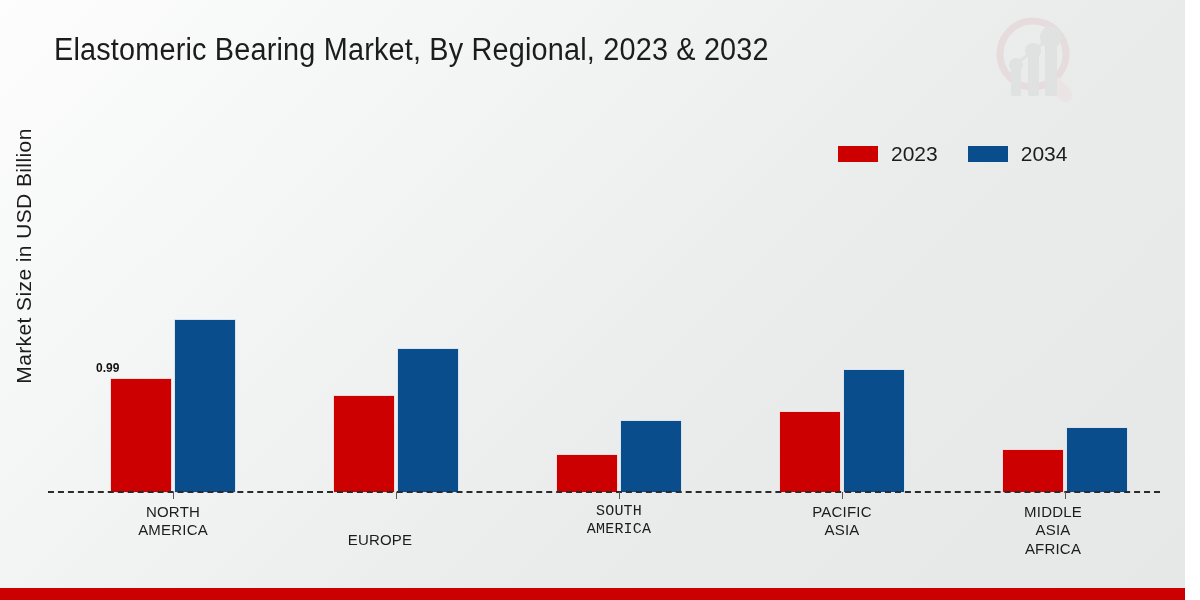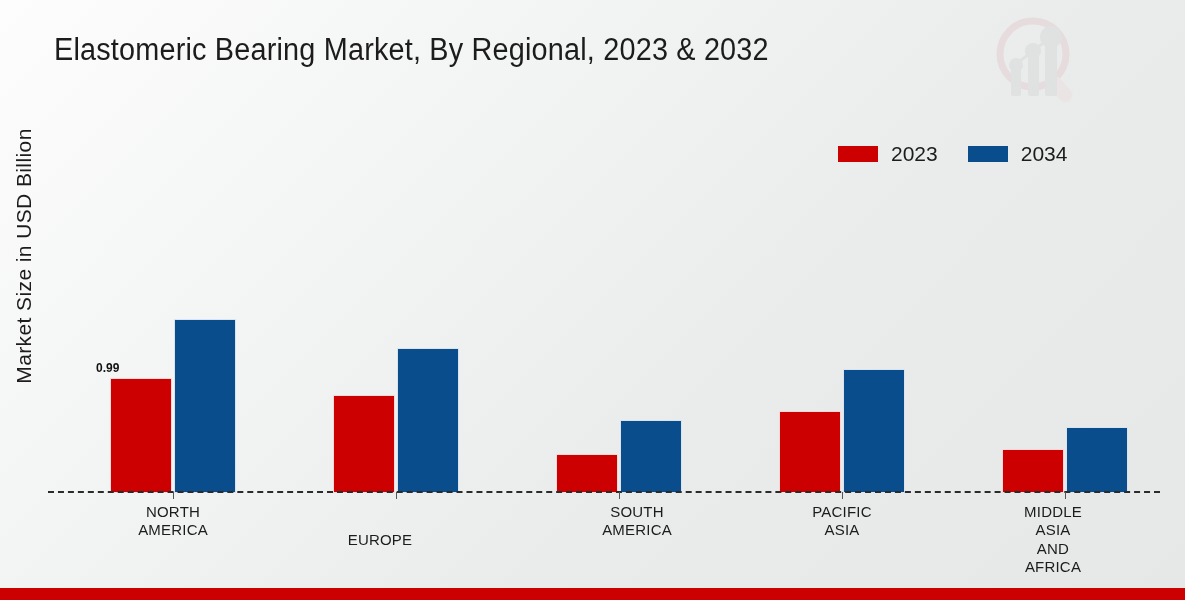--- a/index.html
+++ b/index.html
@@ -229,31 +229,30 @@
 
   <div class="cat-label" style="left:88px;">
     <div>NORTH</div>
     <div>AMERICA</div>
   </div>
 
   <div class="cat-label" style="left:295px;margin-top:28px;">
     <div>EUROPE</div>
   </div>
 
-  <div class="cat-label" style="left:552px;">
+  <div class="cat-label" style="left:534px;font-family:Liberation Mono, monospace;">
     <div>SOUTH</div>
     <div>AMERICA</div>
   </div>
 
   <div class="cat-label" style="left:757px;">
     <div>PACIFIC</div>
     <div>ASIA</div>
   </div>
 
   <div class="cat-label" style="left:968px;">
     <div>MIDDLE</div>
     <div>ASIA</div>
-    <div>AND</div>
     <div>AFRICA</div>
   </div>
 
   <div id="footer-stripe"></div>
 </div>
 
 </body></html>

